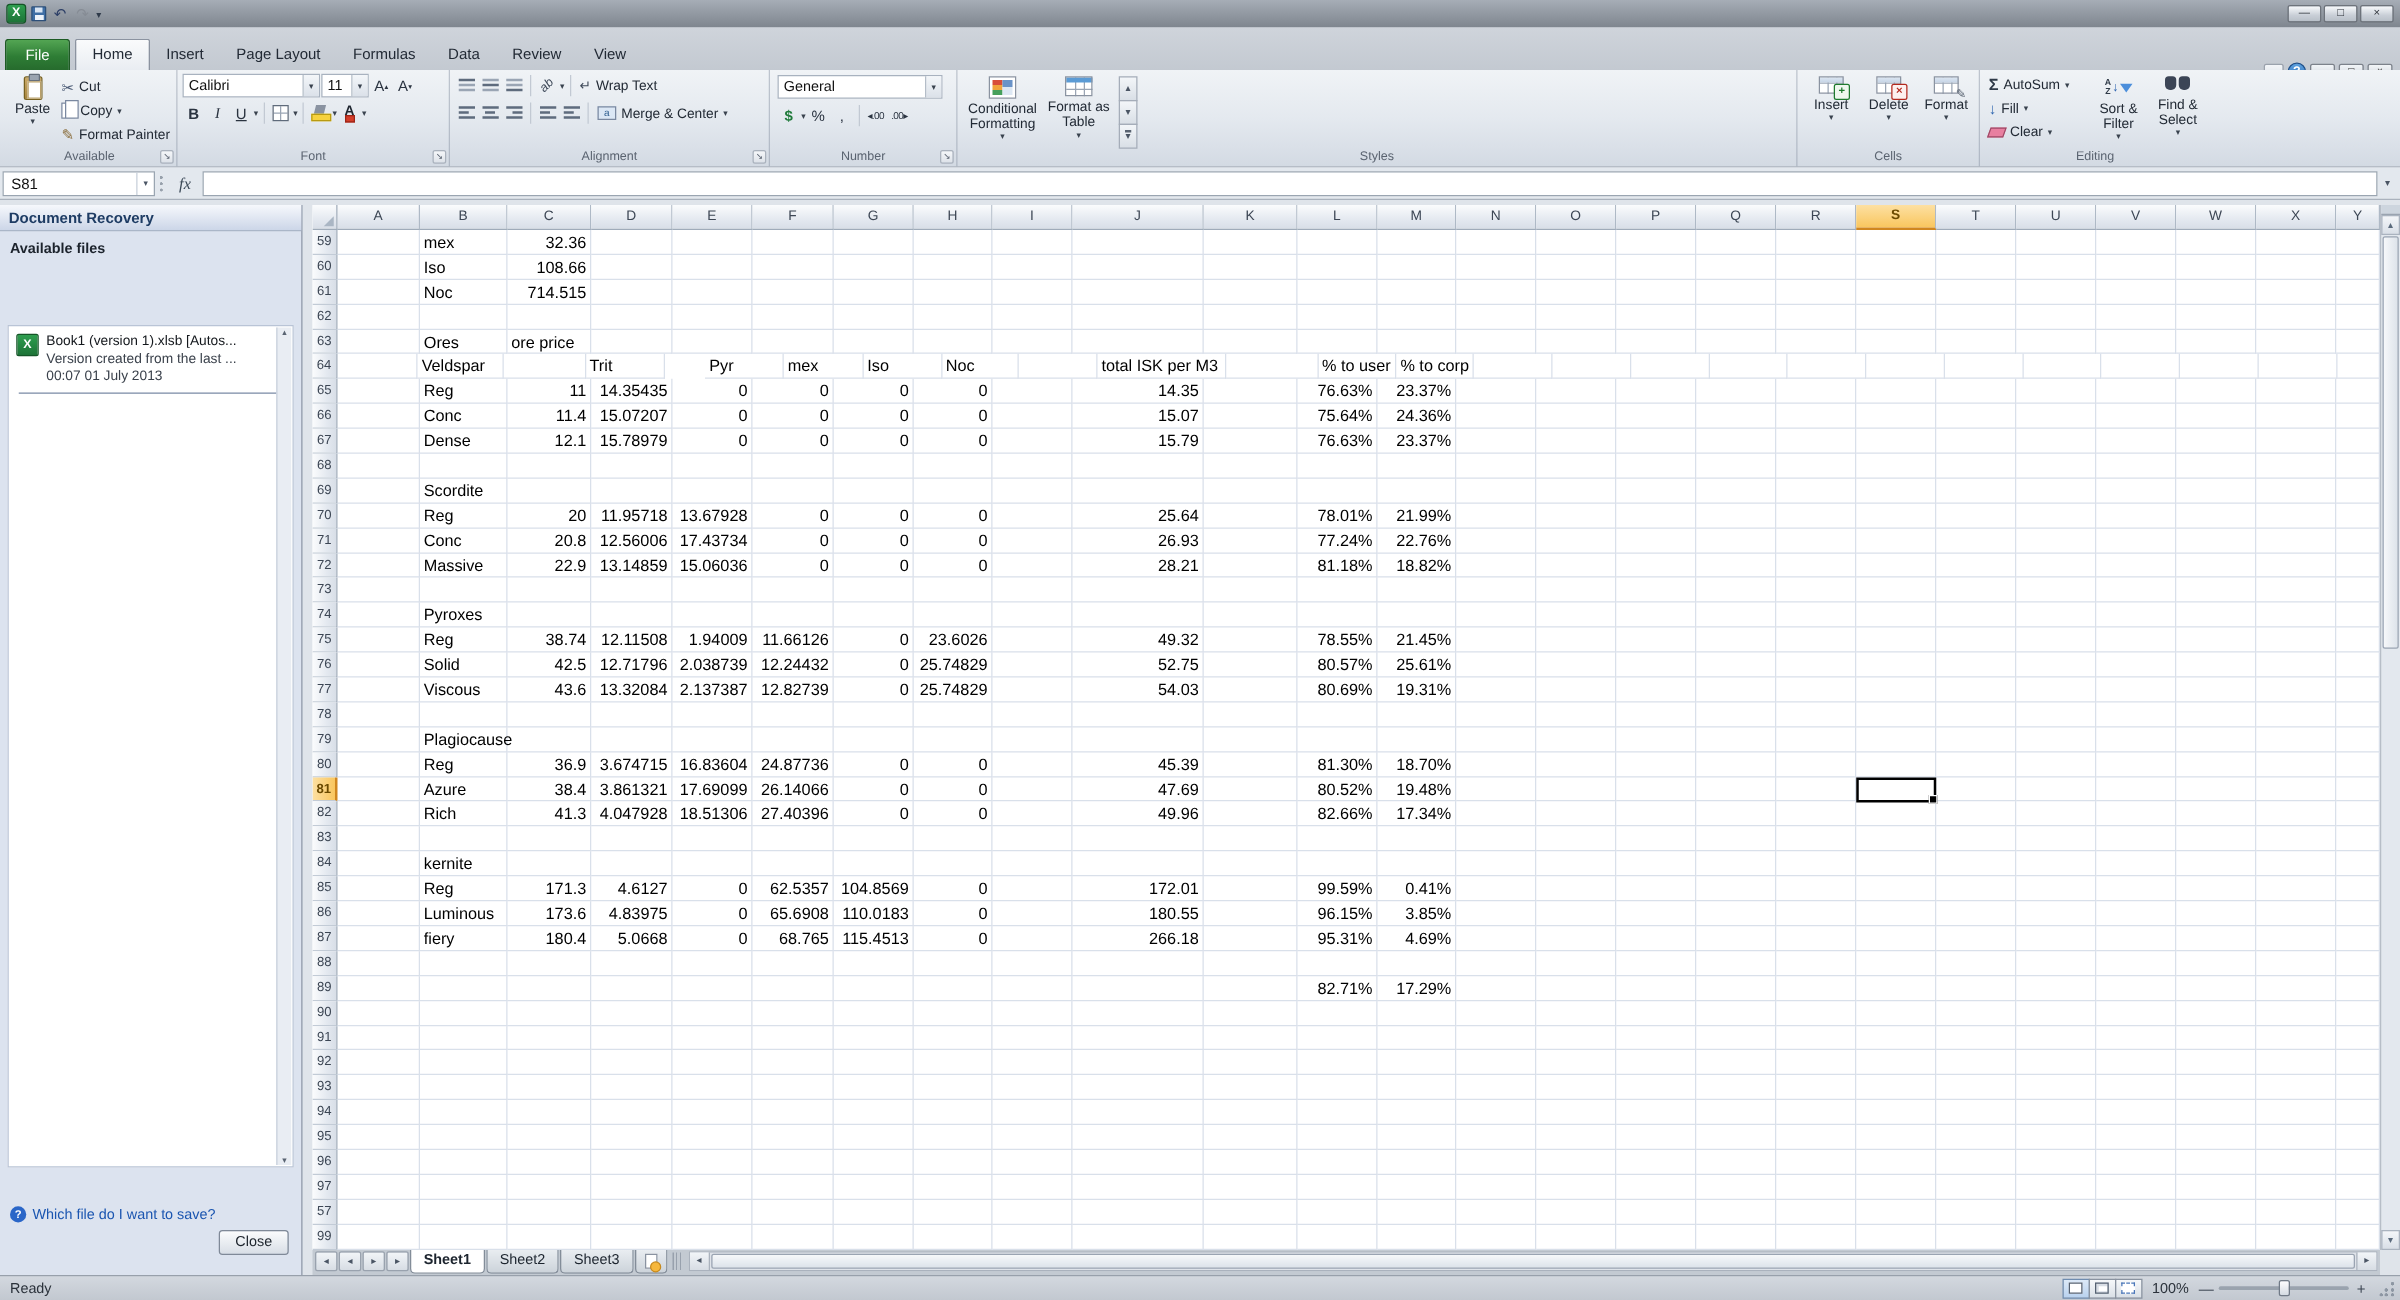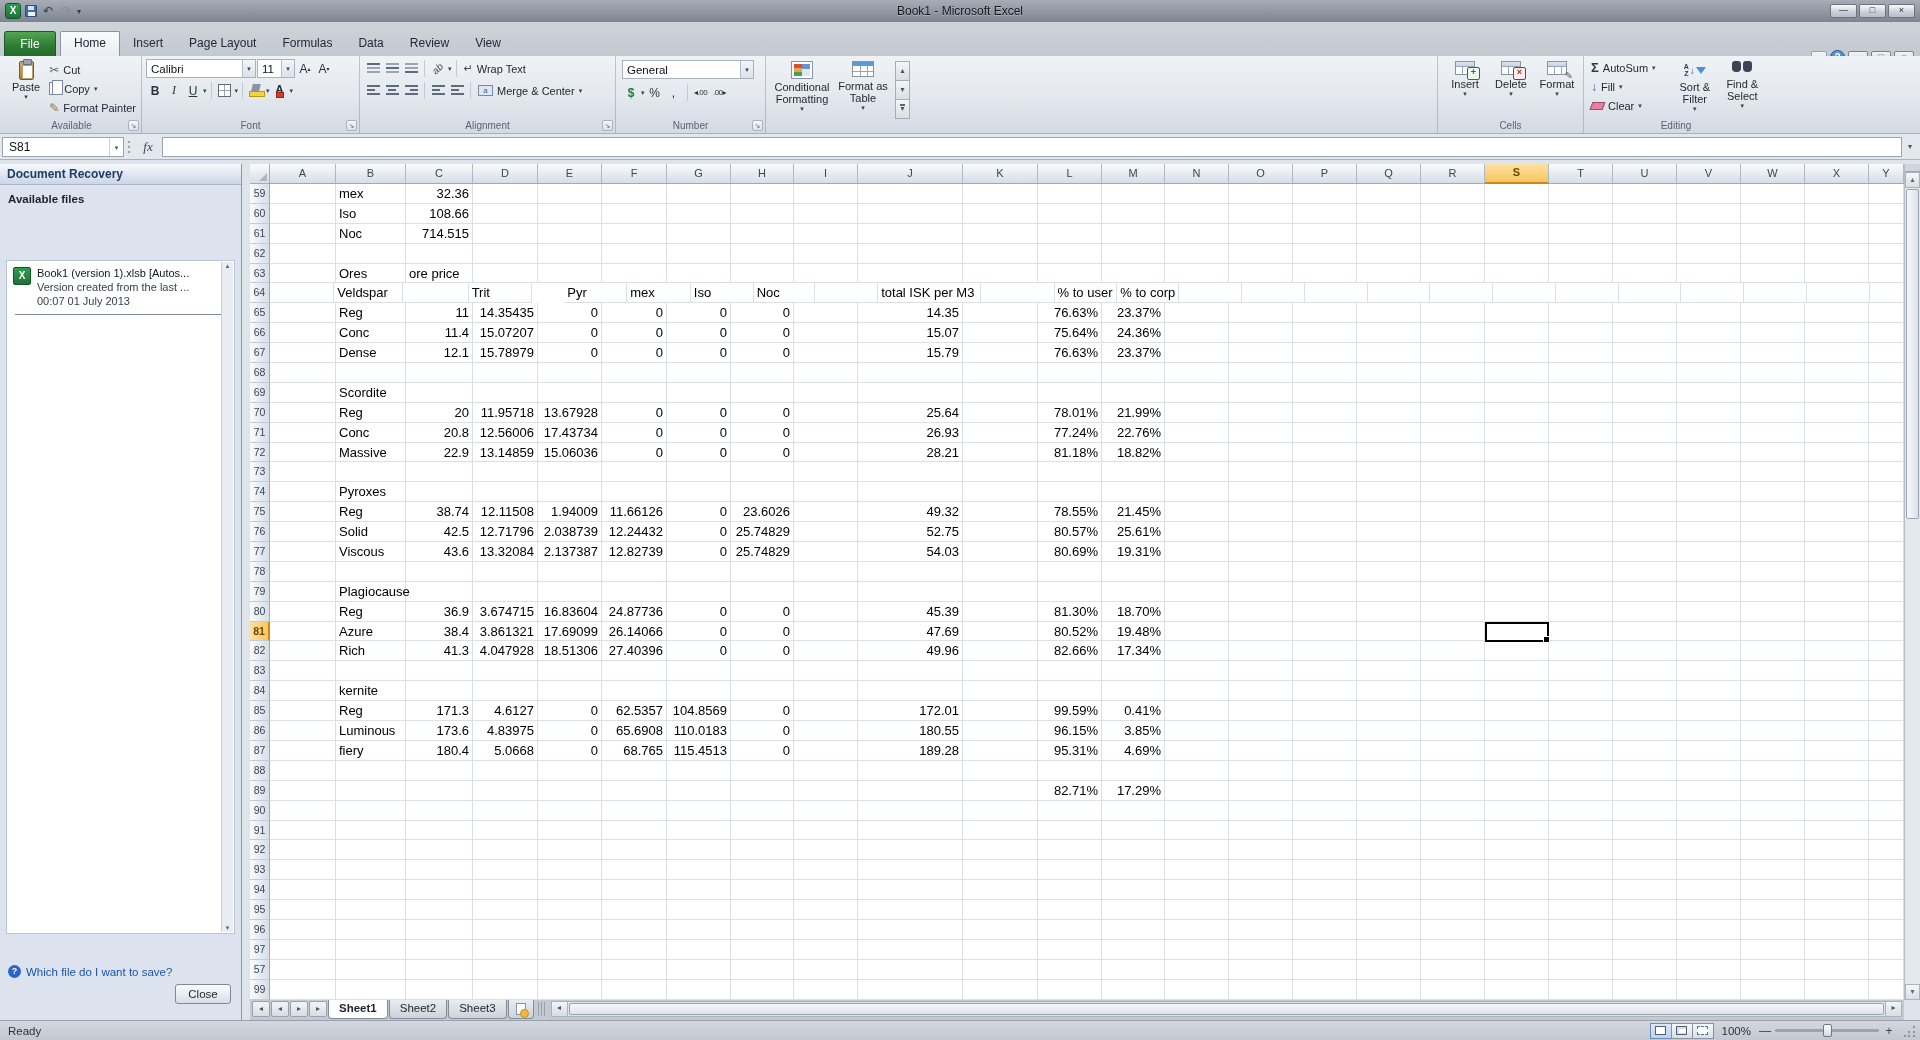--- a/index.html
+++ b/index.html
@@ -187,21 +187,20 @@
 <body>
 
 <div id="titlebar">
   <div class="qat">
     <span class="xl-logo">X</span>
     <span class="save-ico"></span>
     <span class="qbtn">↶</span>
     <span class="qbtn dis">↷</span>
     <span class="qdd">▾</span>
   </div>
-  <div class="title-text">Book1 - Microsoft Excel</div>
   <div class="win-btns">
     <span class="win-btn">—</span>
     <span class="win-btn">□</span>
     <span class="win-btn">×</span>
   </div>
 </div>
 
 <div id="tabrow">
   <div class="file-tab">File</div>
   <div style="display:flex">
@@ -383,20 +382,21 @@
         <span class="fat-icon"></span>
         <span class="wrap2">Format as Table</span>
         <span class="dd">▾</span>
       </div>
       <div class="gal-scroll">
         <span class="gsbtn">▴</span>
         <span class="gsbtn">▾</span>
         <span class="gsbtn more"><span>▾</span></span>
       </div>
     </div>
+    <div class="rlabel"><span>Styles</span></div>
   </div>
 
   <div class="rgroup" style="left:1438px;width:146px">
     <div class="gc">
       <div class="bigbtn">
         <span class="cells-ico ins"></span>
         <span>Insert</span>
         <span class="dd">▾</span>
       </div>
       <div class="bigbtn">
@@ -1307,21 +1307,21 @@
         <div class="rowh">87</div>
         <div class="cell txt" style="width: 66px;"></div>
         <div class="cell txt" style="width: 70px;">fiery</div>
         <div class="cell num" style="width: 67px;">180.4</div>
         <div class="cell num" style="width: 65px;">5.0668</div>
         <div class="cell num" style="width: 64px;">0</div>
         <div class="cell num" style="width: 65px;">68.765</div>
         <div class="cell num" style="width: 64px;">115.4513</div>
         <div class="cell num" style="width: 63px;">0</div>
         <div class="cell txt" style="width: 64px;"></div>
-        <div class="cell num" style="width: 105px;">189.28</div>
+        <div class="cell num" style="width: 105px;">266.18</div>
         <div class="cell txt" style="width: 75px;"></div>
         <div class="cell num" style="width: 64px;">95.31%</div>
         <div class="cell num" style="width: 63px;">4.69%</div>
         <div class="cell txt" style="width: 64px;"></div>
         <div class="cell txt" style="width: 64px;"></div>
         <div class="cell txt" style="width: 64px;"></div>
         <div class="cell txt" style="width: 64px;"></div>
         <div class="cell txt" style="width: 64px;"></div>
         <div class="cell txt" style="width: 64px;"></div>
         <div class="cell txt" style="width: 64px;"></div>

